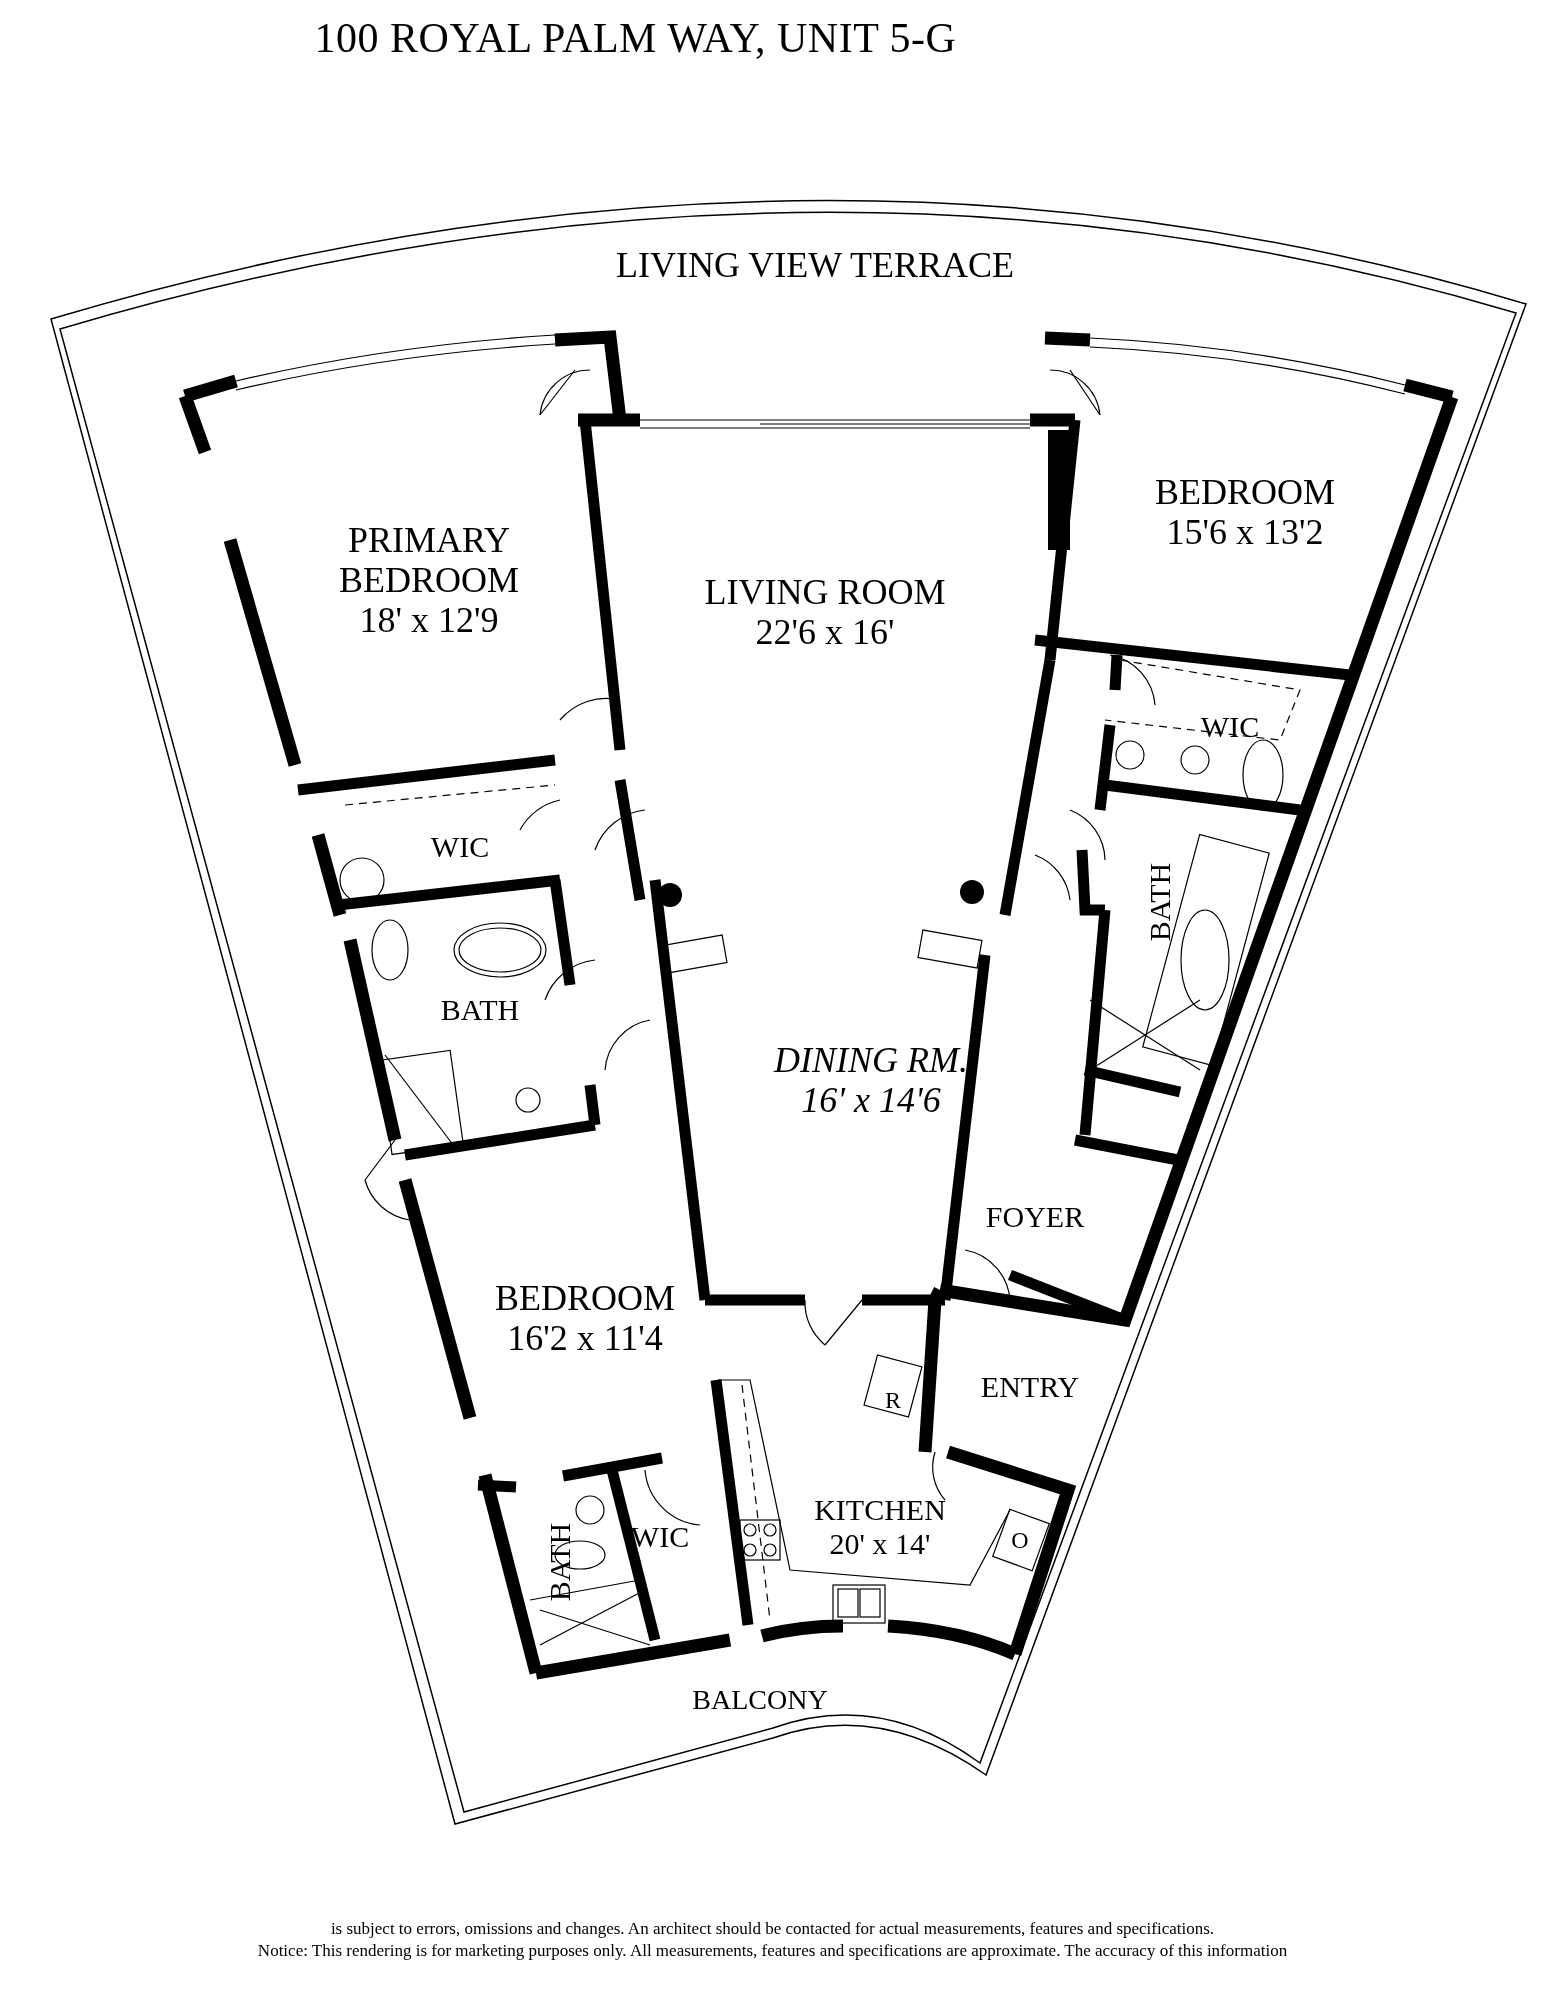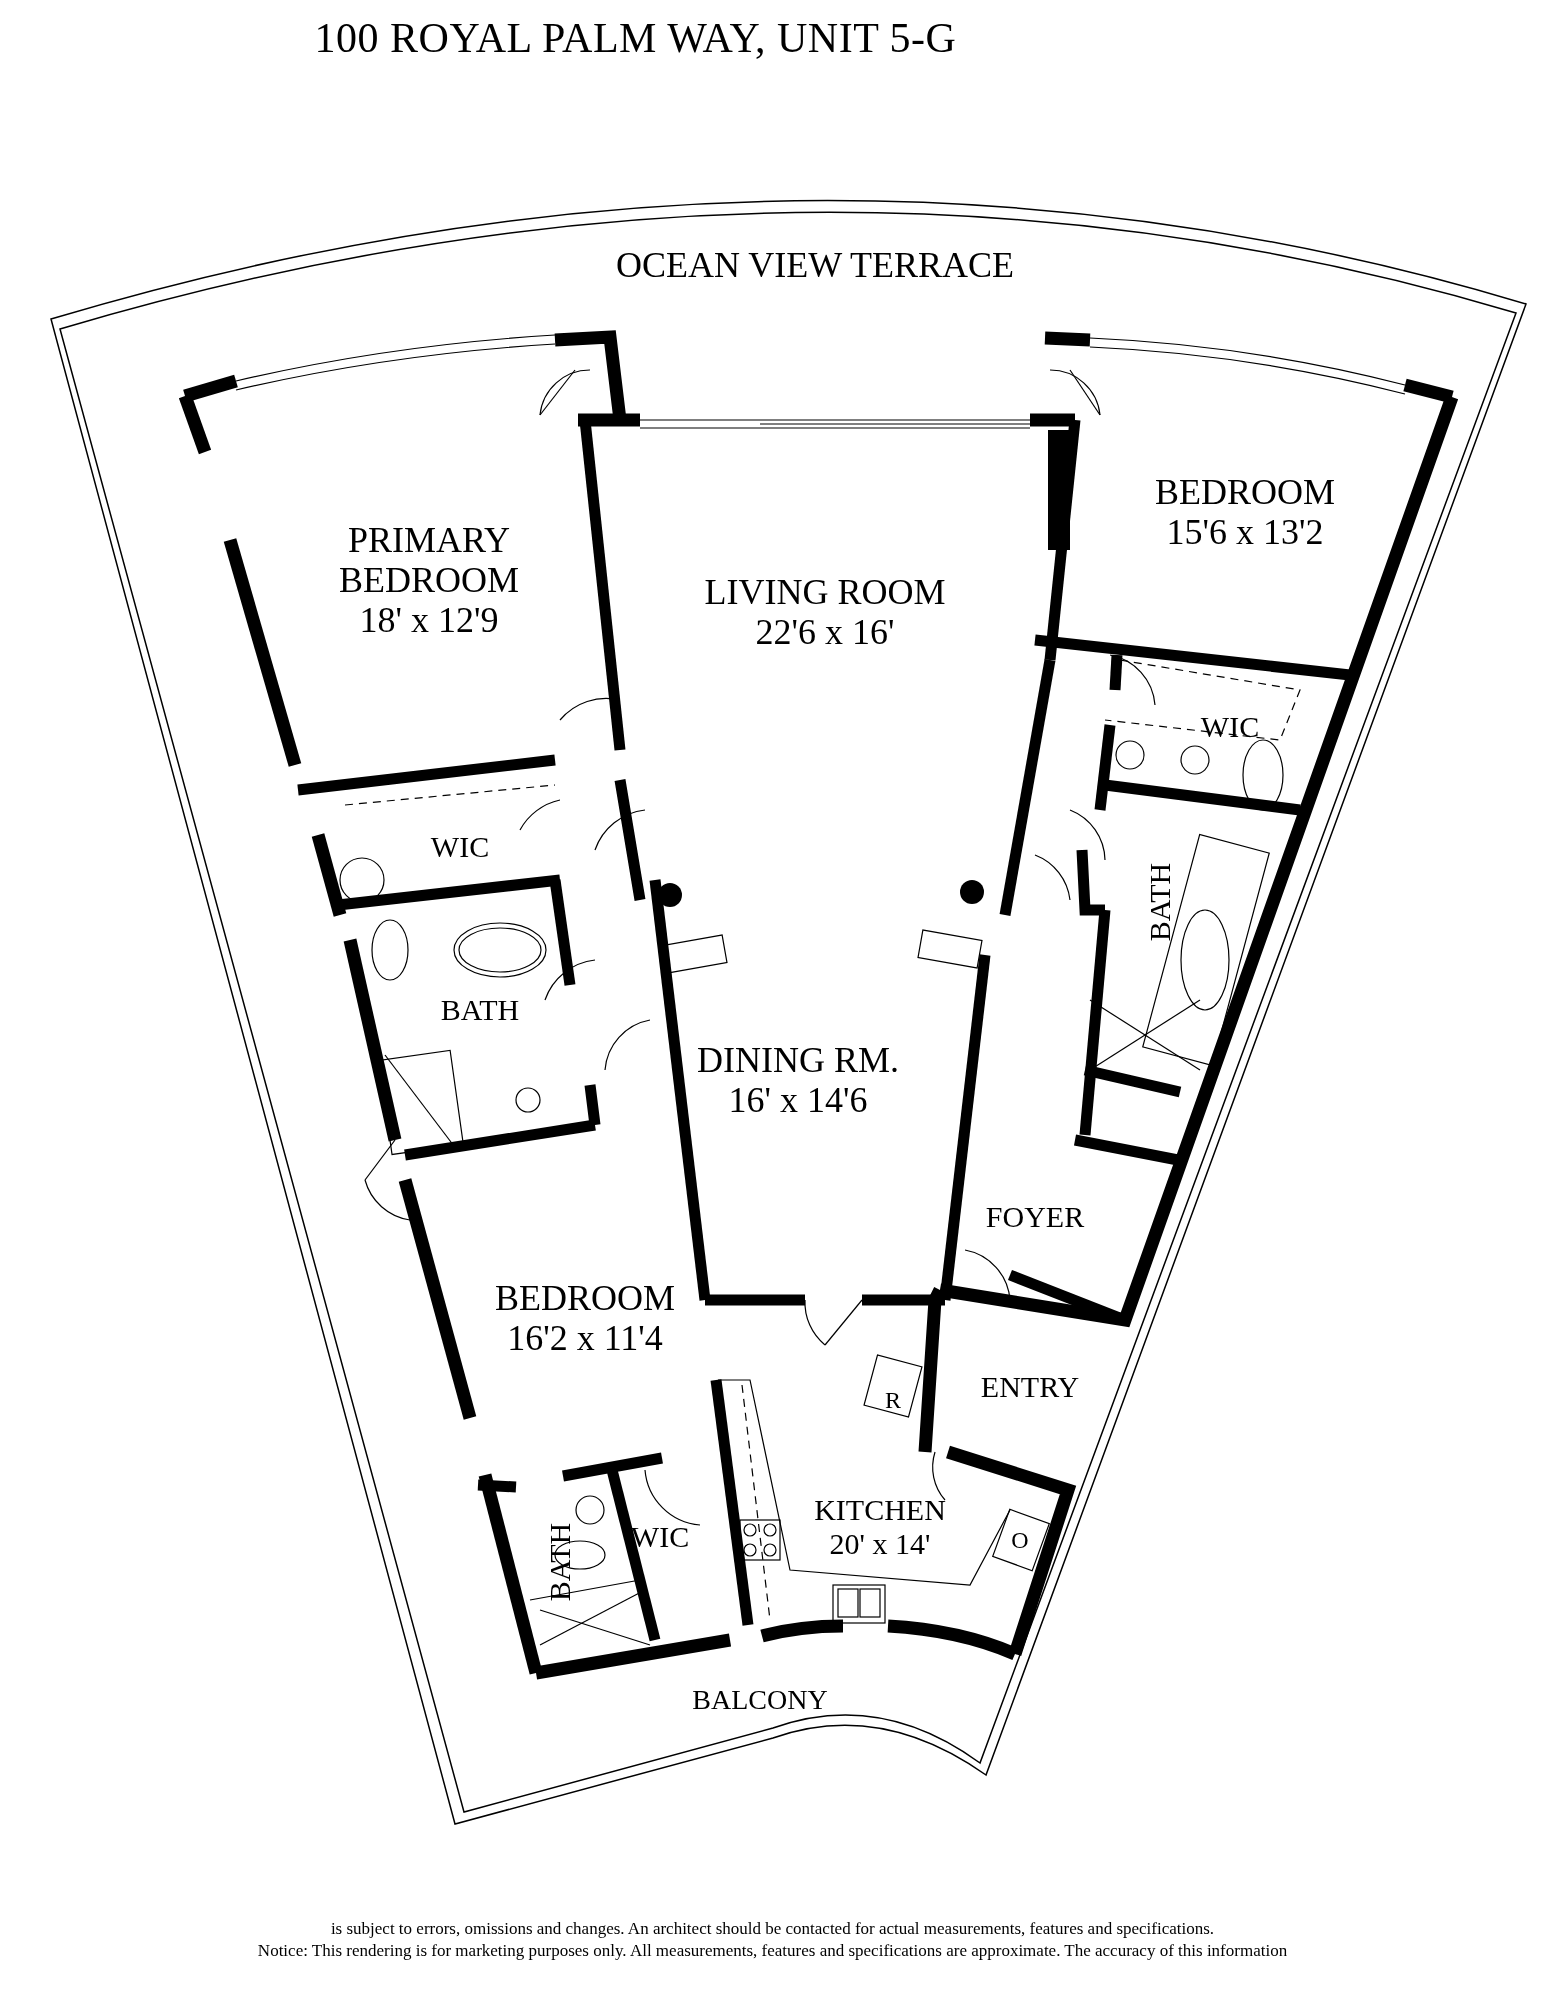--- a/index.html
+++ b/index.html
@@ -182,21 +182,21 @@
     <rect x="870" y="1360" width="46" height="52" transform="rotate(15 893 1386)"></rect>
 
     <rect x="1000" y="1515" width="42" height="50" transform="rotate(20 1021 1540)"></rect>
 
     <rect x="665" y="940" width="60" height="28" transform="rotate(-10 695 954)"></rect>
     <rect x="920" y="935" width="60" height="28" transform="rotate(10 950 949)"></rect>
   </g>
 </svg>
 
 <div class="label" style="left:580px; top:245px; width:470px;">
-  <span>OCEAN VIEW TERRACE</span>
+  <span>LIVING VIEW TERRACE</span>
 </div>
 
 <div class="label" style="left:304px; top:520px; width:250px;">
   <span class="dim">PRIMARY</span>
   <span class="dim">BEDROOM</span>
   <span class="dim">18' x 12'9</span>
 </div>
 
 <div class="label" style="left:680px; top:572px; width:290px;">
   <span class="dim">LIVING ROOM</span>
@@ -217,21 +217,21 @@
 </div>
 
 <div class="label small" style="left:1180px; top:710px; width:100px;">
   <span>WIC</span>
 </div>
 
 <div class="label small rot" style="left:1100px; top:885px; width:120px;">
   <span>BATH</span>
 </div>
 
-<div class="label" style="left:663px; top:1040px; width:270px;">
+<div class="label" style="left:736px; top:1040px; width:270px;font-style:italic;">
   <span class="dim">DINING RM.</span>
   <span class="dim">16' x 14'6</span>
 </div>
 
 <div class="label small" style="left:965px; top:1200px; width:140px;">
   <span>FOYER</span>
 </div>
 
 <div class="label" style="left:460px; top:1278px; width:250px;">
   <span class="dim">BEDROOM</span>

